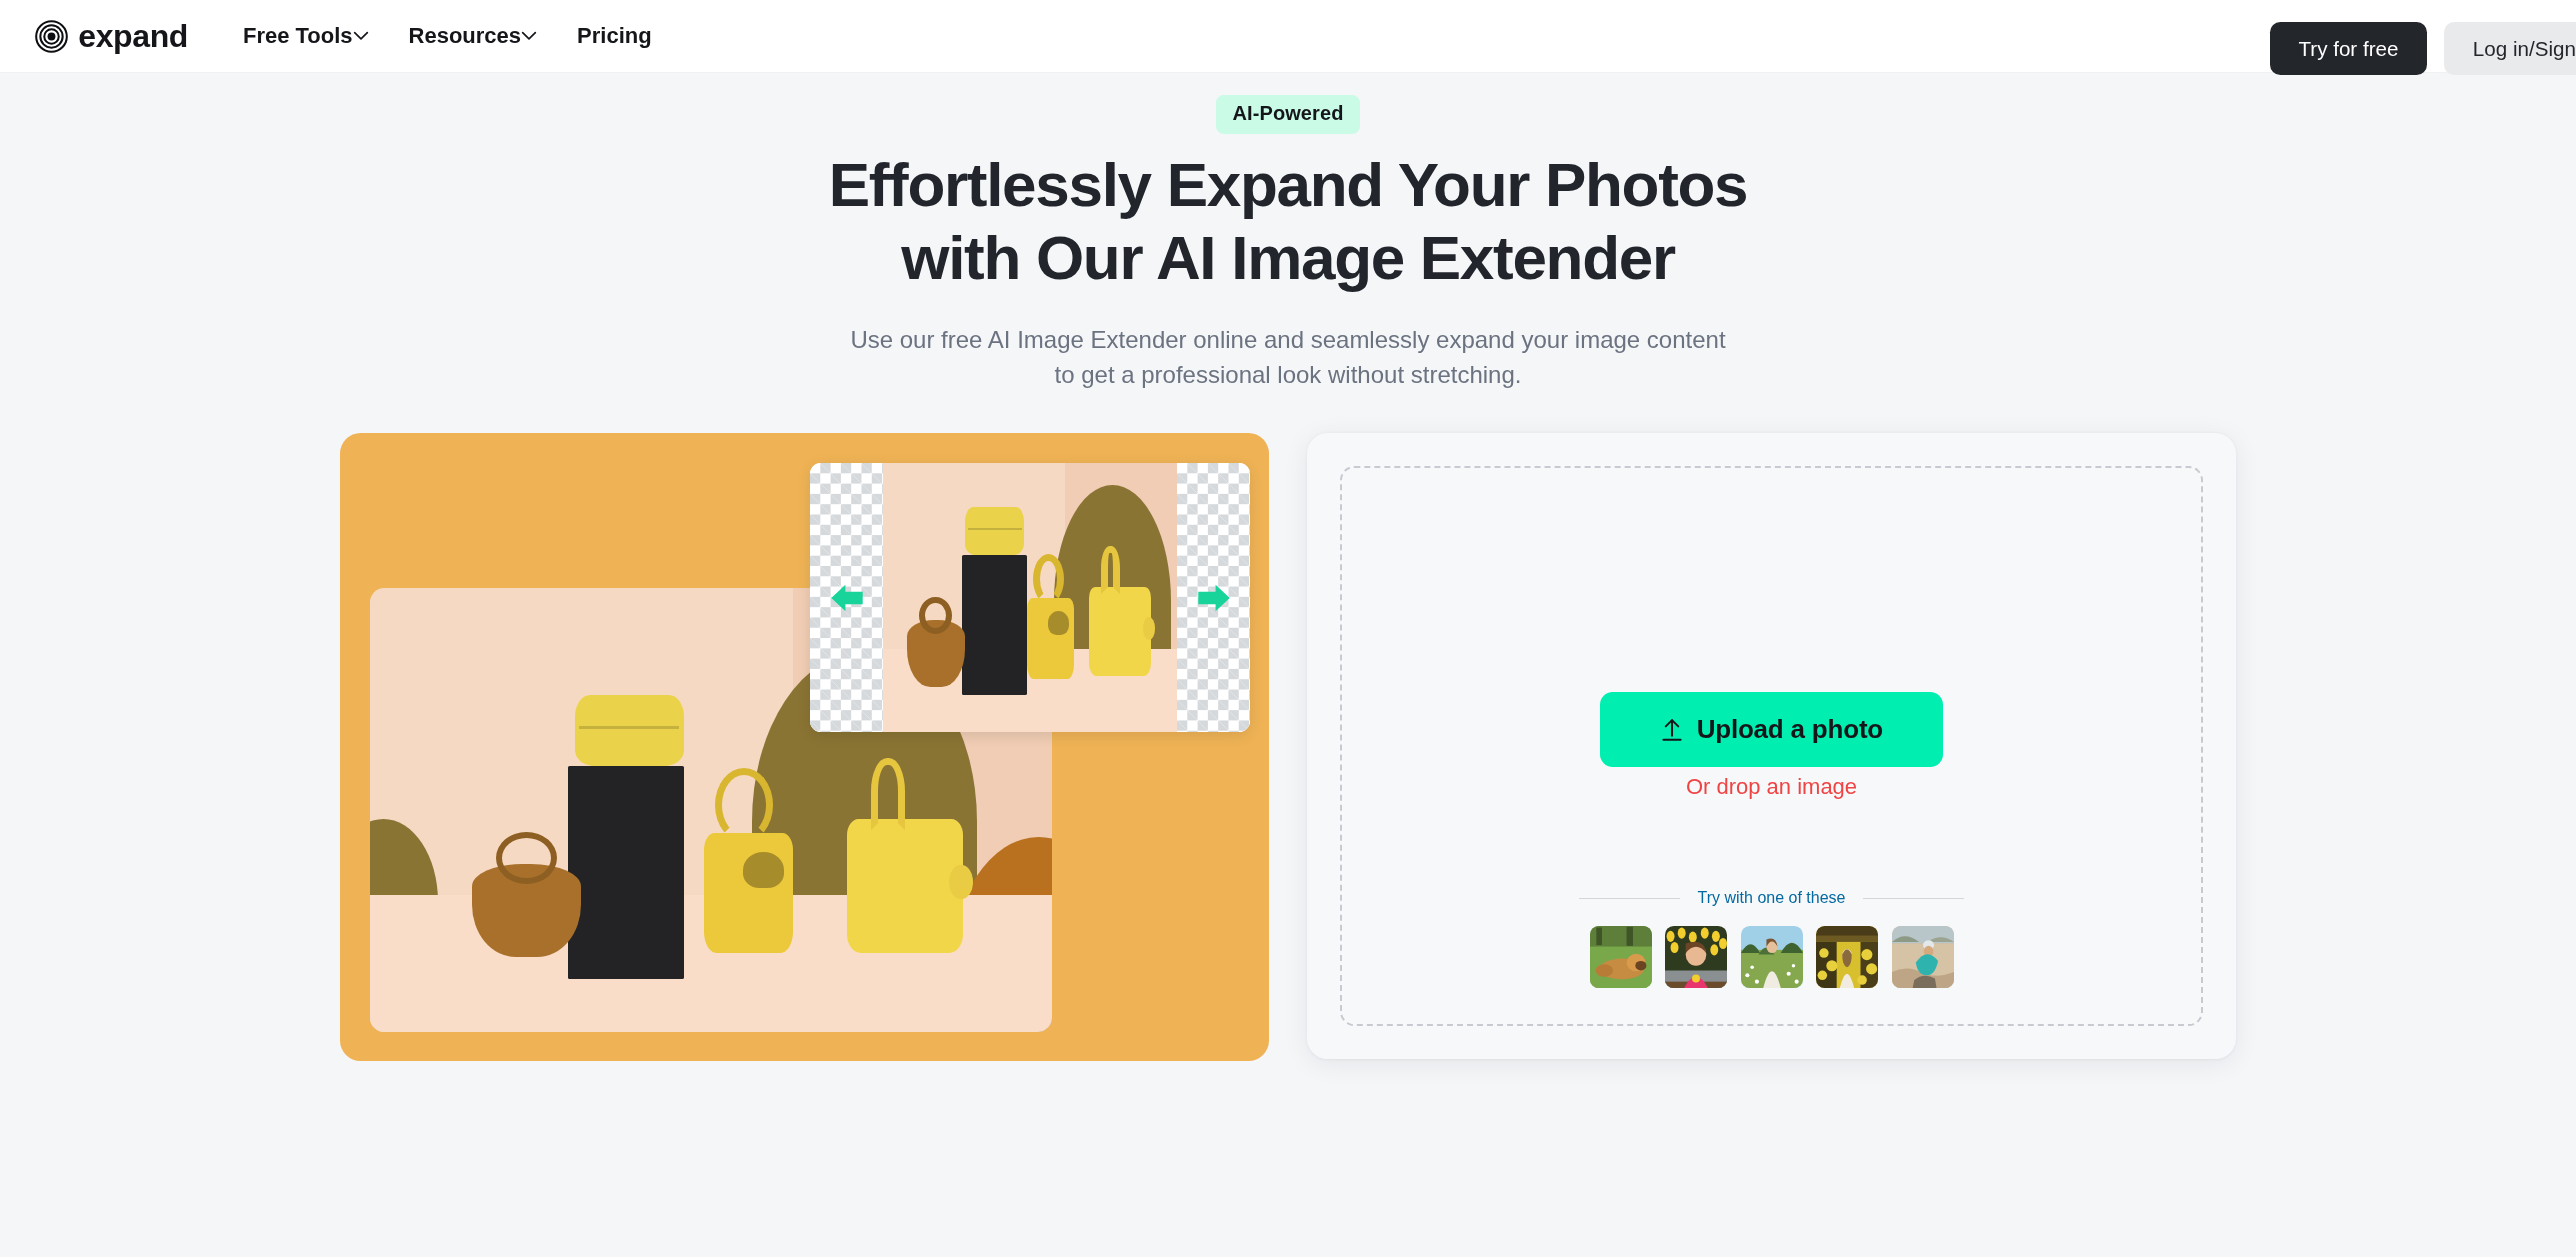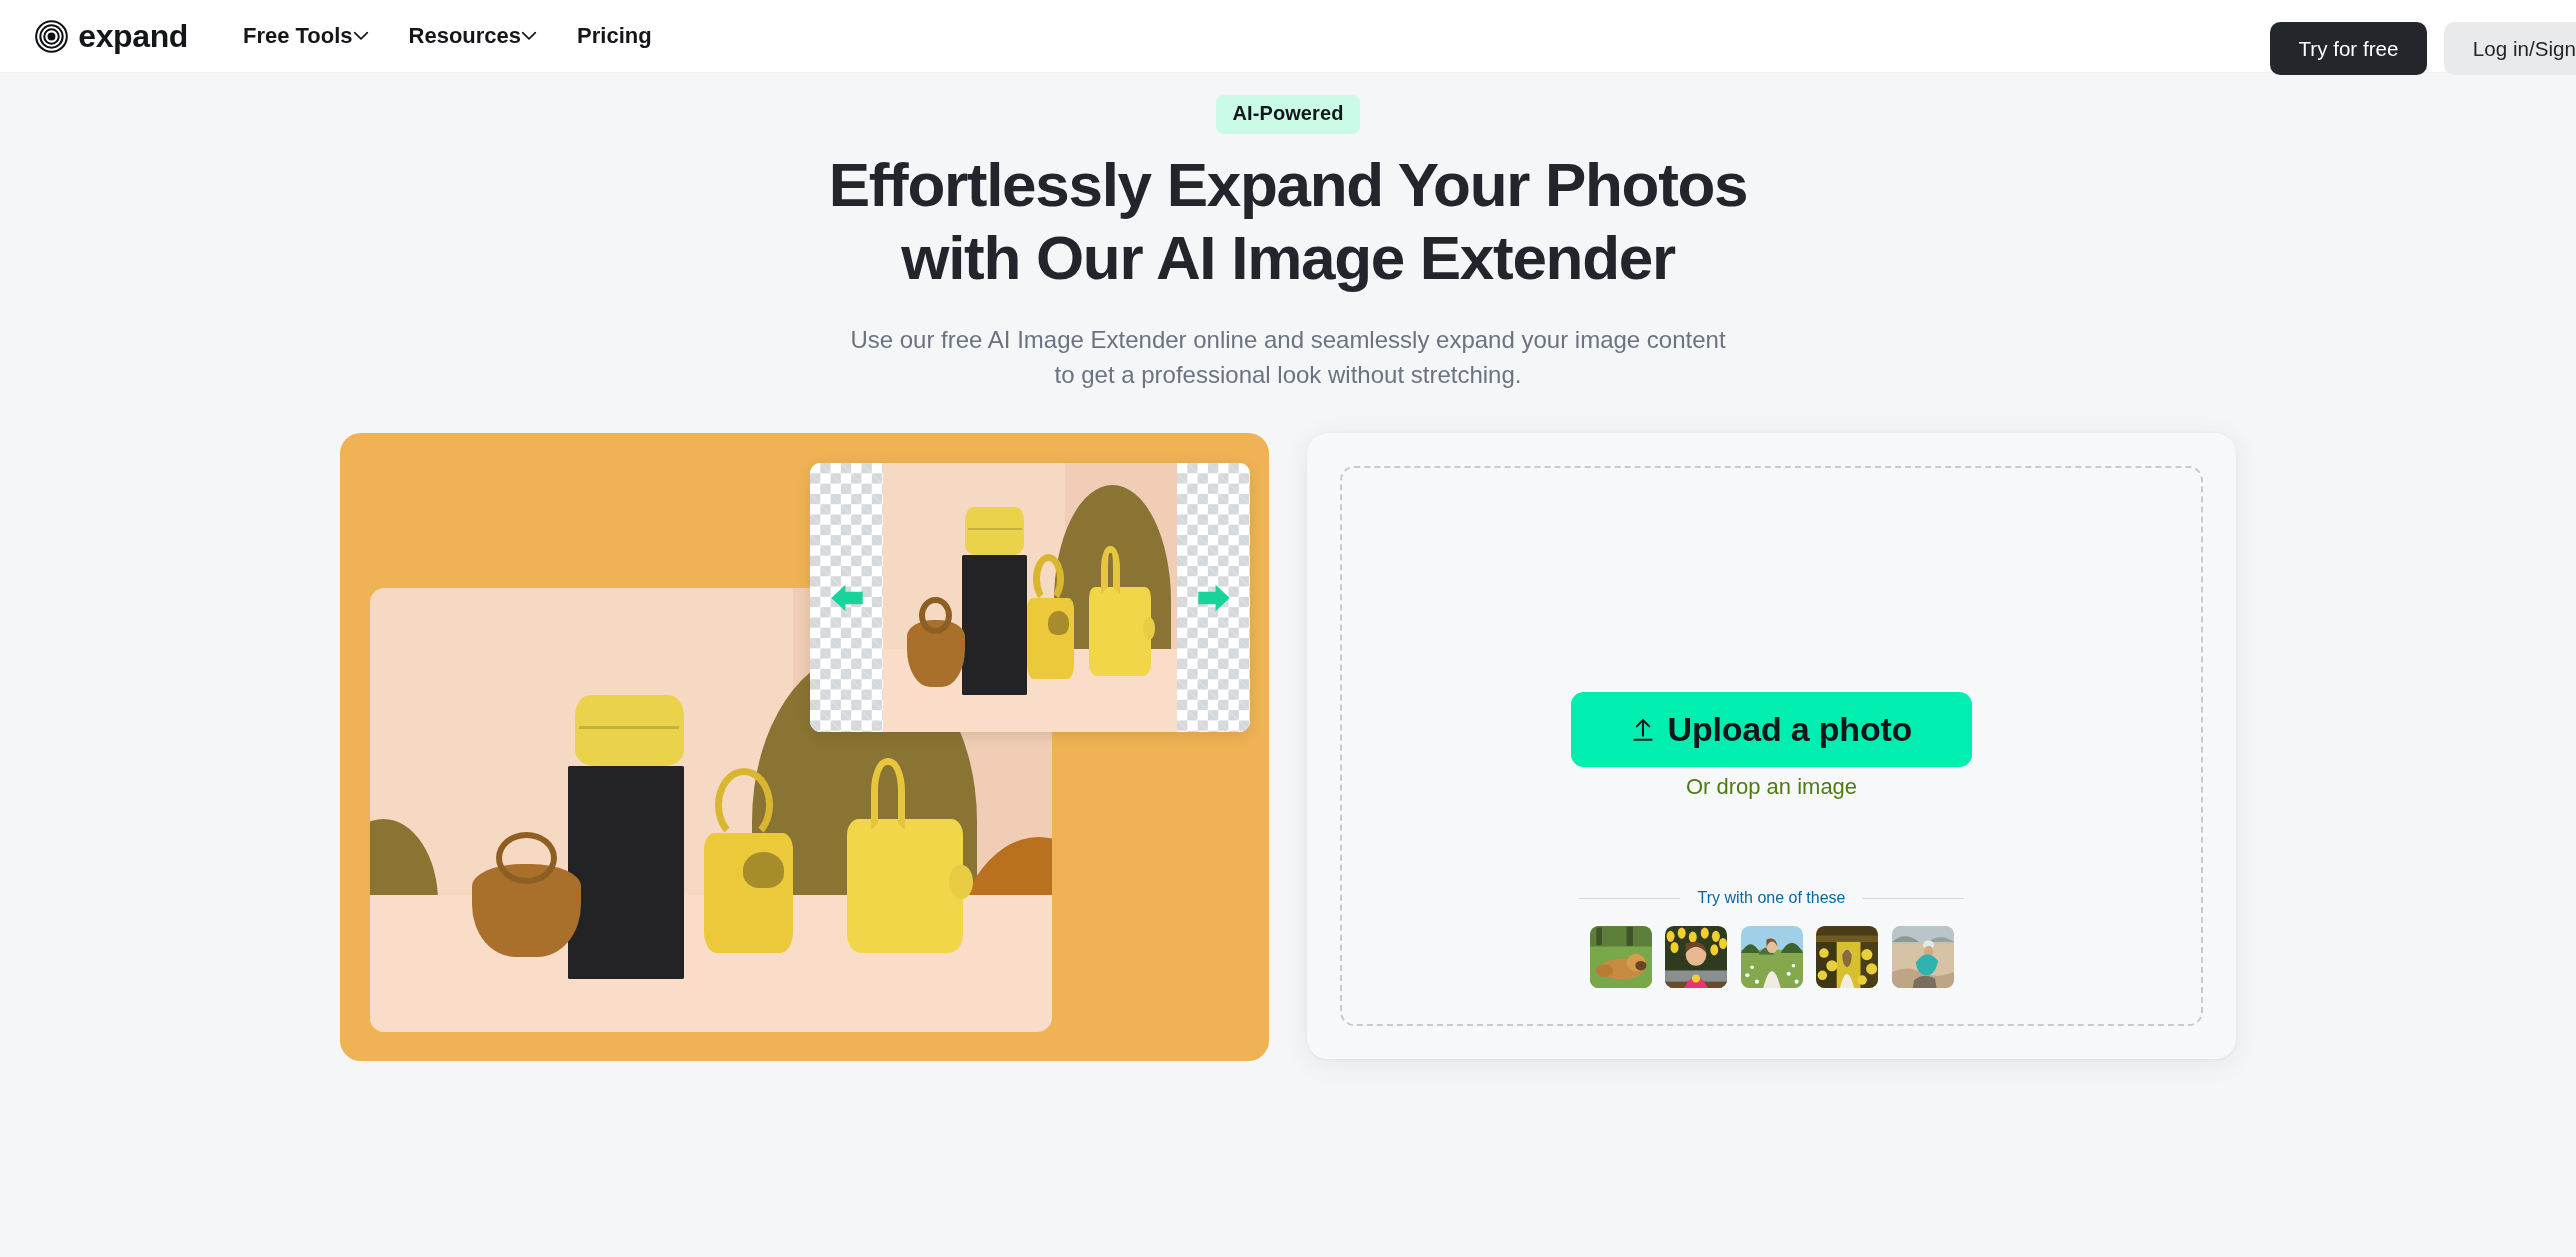--- a/index.html
+++ b/index.html
@@ -293,31 +293,31 @@
   .upload-btn {
     display: flex;
     align-items: center;
     justify-content: center;
     gap: 12.7px;
     background: #00eeb0;
     border: none;
     border-radius: 12.7px;
     height: 75px;
     padding: 0 60px;
-    font-size: 34px;
+    font-size: 26px;
     font-weight: 700;
     color: #14161a;
     cursor: pointer;
     font-family: "Liberation Sans", sans-serif;
     letter-spacing: -0.2px;
   }
   .drop-hint {
     margin-top: 7px;
     font-size: 22px;
-    color: #4d7c0f;
+    color: #ef4444;
   }
 
   .try-block {
     position: absolute;
     left: 0; right: 0;
     bottom: 36px;
     display: flex;
     flex-direction: column;
     align-items: center;
   }

